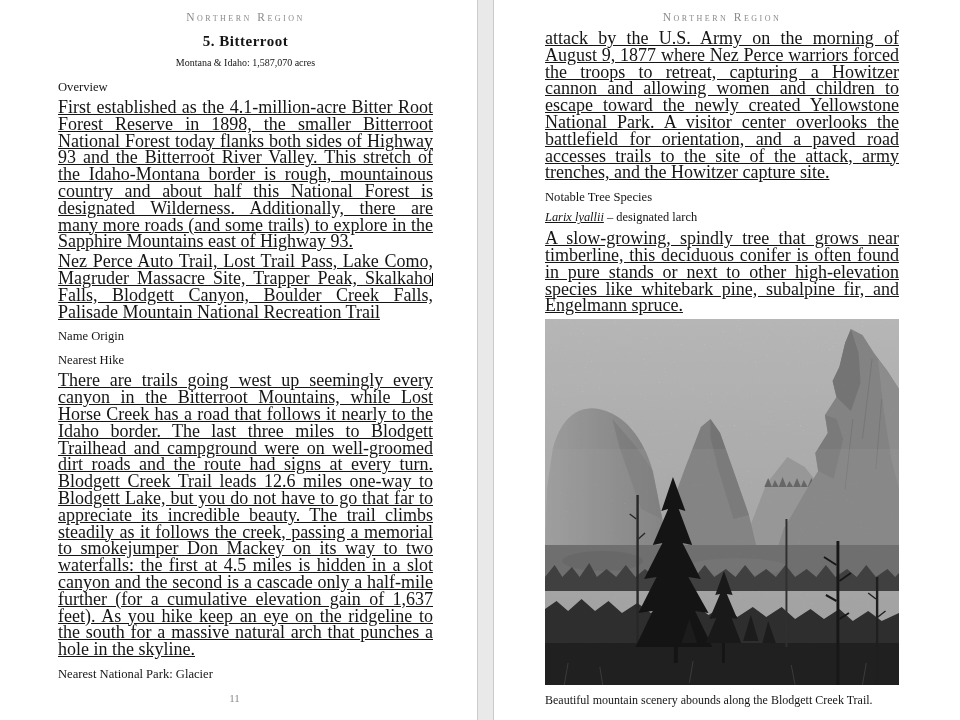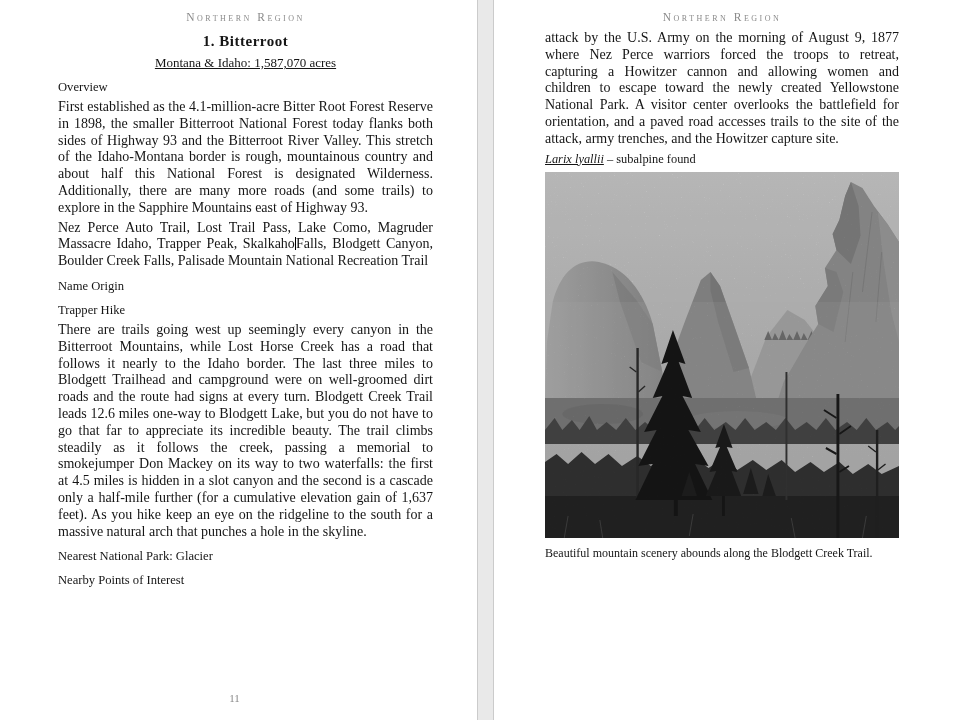--- a/index.html
+++ b/index.html
@@ -6,66 +6,67 @@
   .spread{width:948px;height:720px;display:flex;background:#ffffff;
     font-family:"Liberation Serif","DejaVu Serif",serif;color:#151515;overflow:hidden;}
   .page{position:relative;height:720px;background:#ffffff;box-sizing:border-box;overflow:hidden;}
   .page-left{width:477px;padding:10px 44px 0 58px;}
   .gutter{width:15px;background:#e9e9e9;border-left:1px solid #cbcbcb;border-right:1px solid #cbcbcb;height:720px;}
   .page-right{flex:1;padding:10px 49px 0 51px;}
   .running-header{text-align:center;font-variant:small-caps;letter-spacing:2.5px;
     color:#8a8a8a;font-size:11.5px;line-height:14px;margin:0 0 6px 0;}
   .chapter-title{text-align:center;font-weight:bold;font-size:15px;line-height:18px;
     letter-spacing:.5px;margin:8px 0 5px 0;}
-  .chapter-subtitle{text-align:center;font-size:13px;line-height:16px;margin:0 0 7px 0;text-decoration:underline;}
+  .chapter-subtitle{text-align:center;font-size:10px;line-height:16px;margin:0 0 7px 0;}
   .sec{font-size:12.6px;line-height:16px;font-weight:normal;margin:8px 0 4px 0;}
-  .body{font-size:14px;line-height:16.8px;text-align:justify;margin:0 0 3px 0;}
+  .body{font-size:18px;line-height:16.8px;text-align:justify;margin:0 0 3px 0;text-decoration:underline;}
   .species-line{font-size:12.4px;line-height:16px;margin:2px 0 5px 0;}
   .latin{font-style:italic;text-decoration:underline;}
   .caret{display:inline-block;width:1px;height:13px;background:#000;vertical-align:-2px;}
   .pagenum{position:absolute;bottom:16px;left:0;right:8px;text-align:center;
     color:#8a8a8a;font-size:11px;}
   figure.photo{margin:5px 0 0 0;padding:0;width:100%;height:366px;}
   figure.photo svg{display:block;width:100%;height:366px;}
   .caption{font-size:12px;line-height:16px;margin:7px 0 0 0;text-align:left;}
 </style>
 </head>
 <body>
 
 <div class="spread">
 
   <section class="page page-left">
     <div class="running-header">Northern Region</div>
-    <h1 class="chapter-title">1. Bitterroot</h1>
+    <h1 class="chapter-title">5. Bitterroot</h1>
     <div class="chapter-subtitle">Montana &amp; Idaho: 1,587,070 acres</div>
 
     <h3 class="sec">Overview</h3>
     <p class="body">First established as the 4.1-million-acre Bitter Root Forest Reserve in 1898, the smaller Bitterroot National Forest today flanks both sides of Highway 93 and the Bitterroot River Valley.  This stretch of the Idaho-Montana border is rough, mountainous country and about half this National Forest is designated Wilderness.  Additionally, there are many more roads (and some trails) to explore in the Sapphire Mountains east of Highway 93.</p>
 
-    <p class="body"><span>Nez Perce Auto Trail, Lost Trail Pass, Lake Como, Magruder Massacre Idaho, Trapper Peak, Skalkaho</span><span class="caret"></span><span>Falls, Blodgett Canyon, Boulder Creek Falls, Palisade Mountain National Recreation Trail</span></p>
+    <p class="body"><span>Nez Perce Auto Trail, Lost Trail Pass, Lake Como, Magruder Massacre Site, Trapper Peak, Skalkaho</span><span class="caret"></span><span>Falls, Blodgett Canyon, Boulder Creek Falls, Palisade Mountain National Recreation Trail</span></p>
 
     <h3 class="sec">Name Origin</h3>
 
-    <h3 class="sec">Trapper Hike</h3>
+    <h3 class="sec">Nearest Hike</h3>
     <p class="body">There are trails going west up seemingly every canyon in the Bitterroot Mountains, while Lost Horse Creek has a road that follows it nearly to the Idaho border.  The last three miles to Blodgett Trailhead and campground were on well-groomed dirt roads and the route had signs at every turn.  Blodgett Creek Trail leads 12.6 miles one-way to Blodgett Lake, but you do not have to go that far to appreciate its incredible beauty.  The trail climbs steadily as it follows the creek, passing a memorial to smokejumper Don Mackey on its way to two waterfalls: the first at 4.5 miles is hidden in a slot canyon and the second is a cascade only a half-mile further (for a cumulative elevation gain of 1,637 feet).  As you hike keep an eye on the ridgeline to the south for a massive natural arch that punches a hole in the skyline.</p>
 
     <h3 class="sec">Nearest National Park: Glacier</h3>
-    <h3 class="sec">Nearby Points of Interest</h3>
 
     <div class="pagenum">11</div>
   </section>
 
   <div class="gutter"></div>
 
   <section class="page page-right">
     <div class="running-header">Northern Region</div>
 
     <p class="body">attack by the U.S. Army on the morning of August 9, 1877 where Nez Perce warriors forced the troops to retreat, capturing a Howitzer cannon and allowing women and children to escape toward the newly created Yellowstone National Park.  A visitor center overlooks the battlefield for orientation, and a paved road accesses trails to the site of the attack, army trenches, and the Howitzer capture site.</p>
 
-    <p class="species-line"><span class="latin">Larix lyallii</span> <span>– subalpine found</span></p>
+    <h3 class="sec">Notable Tree Species</h3>
+    <p class="species-line"><span class="latin">Larix lyallii</span> <span>– designated larch</span></p>
+    <p class="body">A slow-growing, spindly tree that grows near timberline, this deciduous conifer is often found in pure stands or next to other high-elevation species like whitebark pine, subalpine fir, and Engelmann spruce.</p>
 
     <figure class="photo">
       <svg viewBox="0 0 368 366" preserveAspectRatio="none">
         <defs>
           <linearGradient id="sky" x1="0" y1="0" x2="0" y2="1">
             <stop offset="0" stop-color="#dadada"></stop>
             <stop offset="0.55" stop-color="#c9c9c9"></stop>
             <stop offset="1" stop-color="#bfbfbf"></stop>
           </linearGradient>
           <linearGradient id="dome" x1="0" y1="0" x2="1" y2="0">

